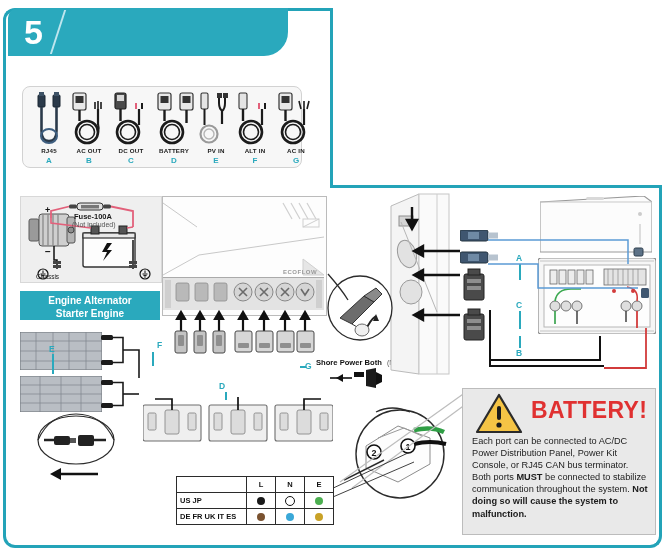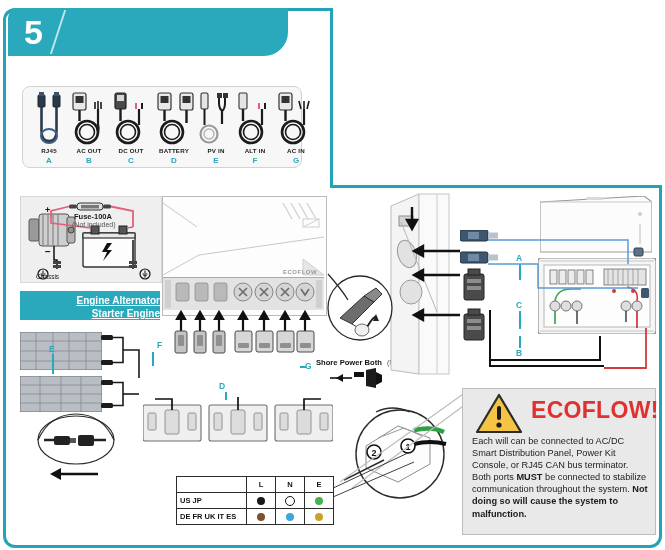--- a/index.html
+++ b/index.html
@@ -32,22 +32,22 @@
   .cable{position:absolute;top:4px;width:40px;height:56px;}
   .cl-label{position:absolute;top:60px;width:54px;text-align:center;
       font-size:6.2px;font-weight:bold;color:#1a1a1a;letter-spacing:.2px;}
   .cl-letter{position:absolute;top:69px;width:54px;text-align:center;
       font-size:8px;font-weight:bold;color:#2aa9bd;}
 
   
   #alt-panel{left:20px;top:196px;width:140px;height:85px;background:#efefef;
       border:1px solid #d8d8d8;}
   #alt-caption{left:20px;top:291px;width:140px;height:29px;background:#2aa9bd;
-      color:#fff;font-size:10px;font-weight:bold;text-align:right;line-height:13px;
-      padding-top:3px;box-sizing:border-box;text-decoration:underline;}
+      color:#fff;font-size:10px;font-weight:bold;text-align:center;line-height:13px;
+      padding-top:3px;box-sizing:border-box;}
   #fuse-label{left:74px;top:212px;font-size:7.5px;font-weight:bold;color:#1a1a1a;}
   #fuse-sub{left:72px;top:221px;font-size:7px;color:#555;}
   #chassis-label{left:36px;top:273px;font-size:6.5px;color:#222;}
 
   
   #inverter{left:162px;top:196px;width:163px;height:118px;background:#fdfdfd;
       border:1px solid #bbb;}
   #inv-brand{left:283px;top:269px;font-size:6px;font-weight:bold;color:#9a9a9a;
       letter-spacing:.5px;}
   #inv-portstrip{left:163px;top:277px;width:161px;height:32px;background:#e3e3e3;
@@ -635,15 +635,15 @@
   </table>
 
 <div class="abs" id="caution">
   <div id="tri">
     <svg width="48" height="42" viewBox="0 0 48 42">
       <path d="M24 2 L46 39 L2 39 Z" fill="#f5c445" stroke="#2b2b2b" stroke-width="2.2" stroke-linejoin="round"></path>
       <rect x="22" y="13" width="4" height="14" rx="2" fill="#1b1b1b"></rect>
       <circle cx="24" cy="32" r="2.6" fill="#1b1b1b"></circle>
     </svg>
   </div>
-  <div id="caution-title">ECOFLOW!</div>
-  <div id="caution-text"><span>Each will can be connected to AC/DC Smart Distribution Panel, Power Kit Console, or RJ45 CAN bus terminator. Both ports </span><b>MUST</b><span> be connected to stabilize communication throughout the system. </span><b>Not doing so will cause the system to malfunction.</b></div>
+  <div id="caution-title">BATTERY!</div>
+  <div id="caution-text"><span>Each port can be connected to AC/DC Power Distribution Panel, Power Kit Console, or RJ45 CAN bus terminator. Both ports </span><b>MUST</b><span> be connected to stabilize communication throughout the system. </span><b>Not doing so will cause the system to malfunction.</b></div>
 </div>
 
 </body></html>

